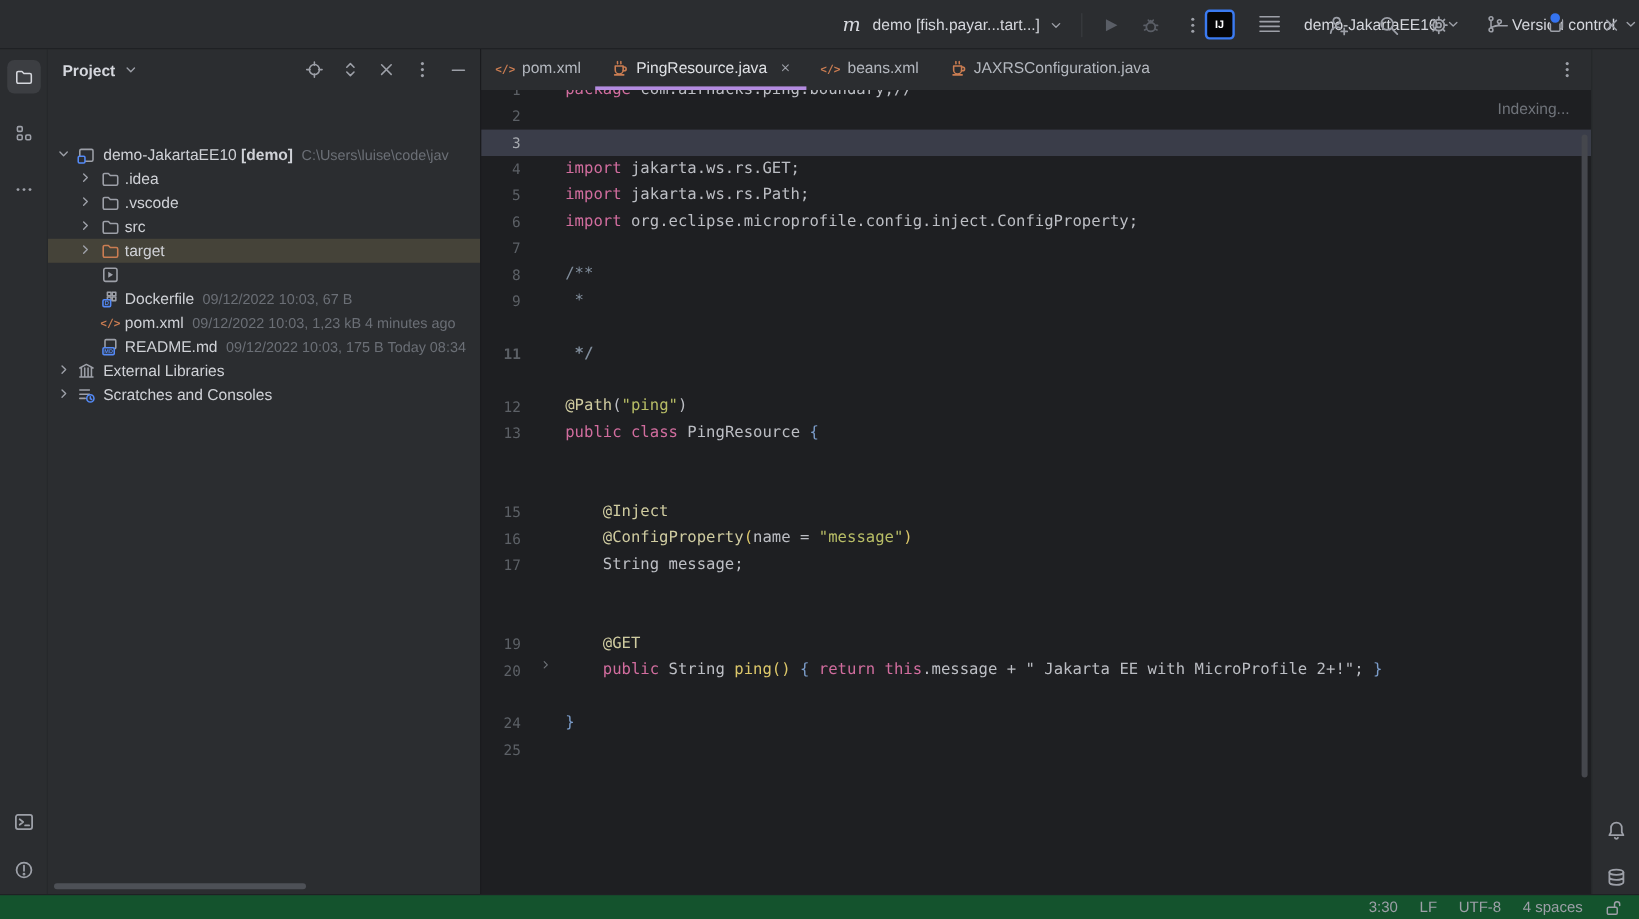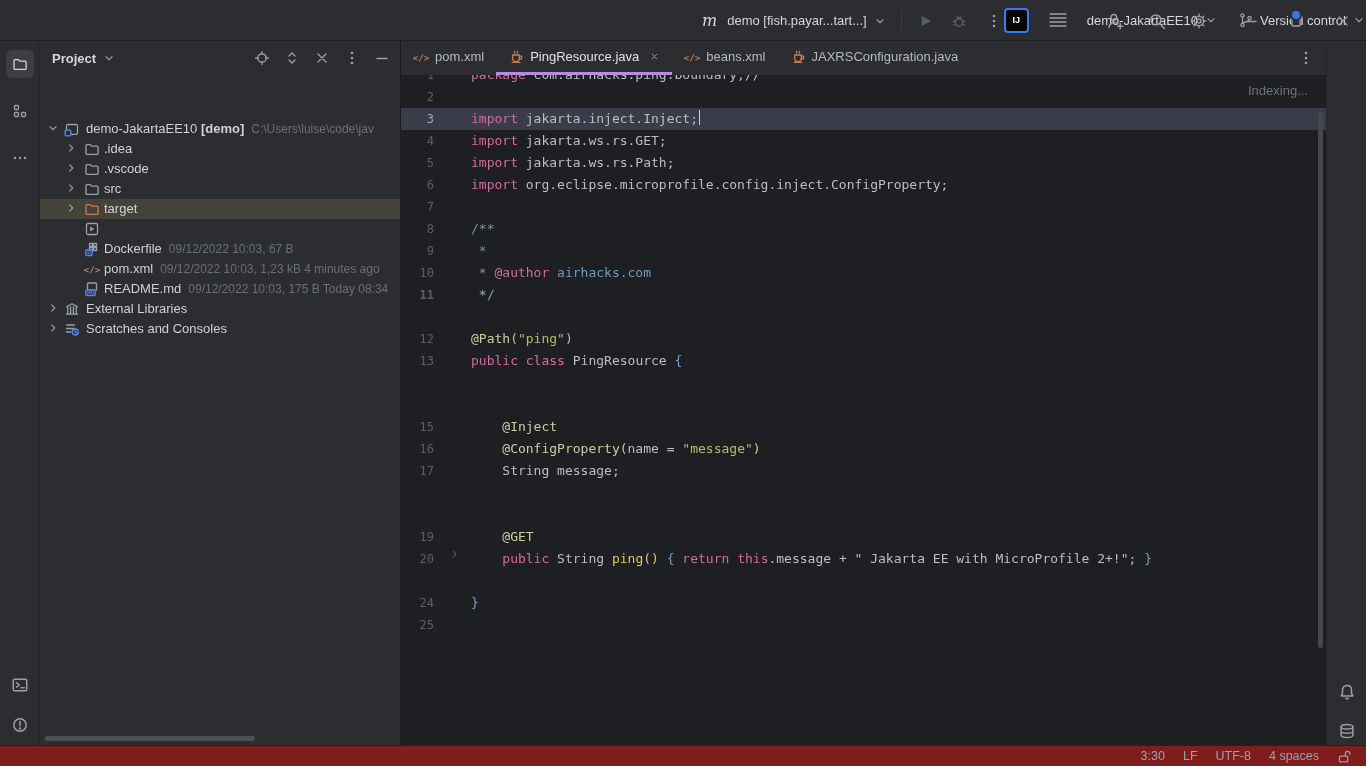--- a/index.html
+++ b/index.html
@@ -64,21 +64,21 @@
   .ln{position:absolute;left:0;width:33px;text-align:right;color:#5c6066;font-size:12px;}
   .cur .ln{color:#a7aab0;}
   .fold{position:absolute;left:48px;top:0;color:#6e7278;}
   .ctext{position:absolute;left:70px;top:0;}
   .caret{display:inline-block;width:1.5px;height:15px;background:#cdd1d8;vertical-align:-2px;margin-left:1px;}
   .s-kw{color:#d16d9e;} .s-pl{color:#bcbec4;} .s-cmt{color:#808d9c;} .s-doc{color:#d16d9e;}
   .s-lnk{color:#6d9ebf;} .s-ann{color:#cfcba0;} .s-str{color:#b8bd66;} .s-fn{color:#dcc76a;} .s-brc{color:#7b9cc9;}
   #indexing{position:absolute;right:18px;top:8px;color:#6f737a;font-size:13px;}
   #ed-vscroll{position:absolute;right:3px;top:37px;width:5px;height:536px;background:#45474d;border-radius:3px;}
   
-  #status-bar{left:0;top:745px;width:1366px;height:21px;background:#7f1d1d;border-top:1px solid #1f2124;
+  #status-bar{left:0;top:745px;width:1366px;height:21px;background:#14532d;border-top:1px solid #1f2124;
               box-sizing:border-box;display:flex;align-items:center;justify-content:flex-end;
               gap:18px;padding-right:14px;color:#9da0a8;font-size:12.5px;}
 </style>
 </head>
 <body>
 
 <div id="titlebar" class="abs">
   <div class="tb-left">
     <div class="ij-logo">IJ</div>
     <span class="icon-btn">
@@ -445,28 +445,27 @@
         <svg viewBox="0 0 16 16" width="16" height="16" fill="none" stroke="currentColor" stroke-width="1.3" stroke-linecap="round" stroke-linejoin="round">
           <circle cx="8" cy="3" r="1.3" fill="currentColor" stroke="none"></circle>
           <circle cx="8" cy="8" r="1.3" fill="currentColor" stroke="none"></circle>
           <circle cx="8" cy="13" r="1.3" fill="currentColor" stroke="none"></circle>
         </svg>
       </span>
   </div>
   <div id="editor">
     <div class="code-row" style="top: -11px;"><span class="ln">1</span><span class="ctext"><span class="s-kw">package</span><span class="s-pl"> com.airhacks.ping.boundary;//</span></span></div>
       <div class="code-row" style="top: 11px;"><span class="ln">2</span><span class="ctext"></span></div>
-      <div class="code-row cur" style="top: 33px;"><span class="ln">3</span><span class="ctext"><span class="s-kw">import</span><span class="s-pl"> jakarta.inject.Inject;</span><span class="caret"></span></span></div>
+      <div class="code-row cur" style="top: 33px;"><span class="ln">3</span></div>
       <div class="code-row" style="top: 55px;"><span class="ln">4</span><span class="ctext"><span class="s-kw">import</span><span class="s-pl"> jakarta.ws.rs.GET;</span></span></div>
       <div class="code-row" style="top: 77px;"><span class="ln">5</span><span class="ctext"><span class="s-kw">import</span><span class="s-pl"> jakarta.ws.rs.Path;</span></span></div>
       <div class="code-row" style="top: 99px;"><span class="ln">6</span><span class="ctext"><span class="s-kw">import</span><span class="s-pl"> org.eclipse.microprofile.config.inject.ConfigProperty;</span></span></div>
       <div class="code-row" style="top: 121px;"><span class="ln">7</span><span class="ctext"></span></div>
       <div class="code-row" style="top: 143px;"><span class="ln">8</span><span class="ctext"><span class="s-cmt">/**</span></span></div>
       <div class="code-row" style="top: 165px;"><span class="ln">9</span><span class="ctext"><span class="s-cmt"> *</span></span></div>
-      <div class="code-row" style="top: 187px;"><span class="ln">10</span><span class="ctext"><span class="s-cmt"> * </span><span class="s-doc">@author</span><span class="s-lnk"> airhacks.com</span></span></div>
       <div class="code-row" style="top: 209px; font-weight: bold;"><span class="ln">11</span><span class="ctext"><span class="s-cmt"> */</span></span></div>
       <div class="code-row" style="top: 231px;"><span class="ln"></span><span class="ctext"></span></div>
       <div class="code-row" style="top: 253px;"><span class="ln">12</span><span class="ctext"><span class="s-ann">@Path</span><span class="s-pl">(</span><span class="s-str">"ping"</span><span class="s-pl">)</span></span></div>
       <div class="code-row" style="top: 275px;"><span class="ln">13</span><span class="ctext"><span class="s-kw">public</span><span class="s-pl"> </span><span class="s-kw">class</span><span class="s-pl"> PingResource </span><span class="s-brc">{</span></span></div>
       <div class="code-row" style="top: 319px;"><span class="ln"></span><span class="ctext"></span></div>
       <div class="code-row" style="top: 341px;"><span class="ln">15</span><span class="ctext"><span class="s-ann">    @Inject</span></span></div>
       <div class="code-row" style="top: 363px;"><span class="ln">16</span><span class="ctext"><span class="s-ann">    @ConfigProperty</span><span class="s-fn">(</span><span class="s-pl">name = </span><span class="s-str">"message"</span><span class="s-fn">)</span></span></div>
       <div class="code-row" style="top: 385px;"><span class="ln">17</span><span class="ctext"><span class="s-pl">    String message;</span></span></div>
       <div class="code-row" style="top: 429px;"><span class="ln"></span><span class="ctext"></span></div>
       <div class="code-row" style="top: 451px;"><span class="ln">19</span><span class="ctext"><span class="s-ann">    @GET</span></span></div>

